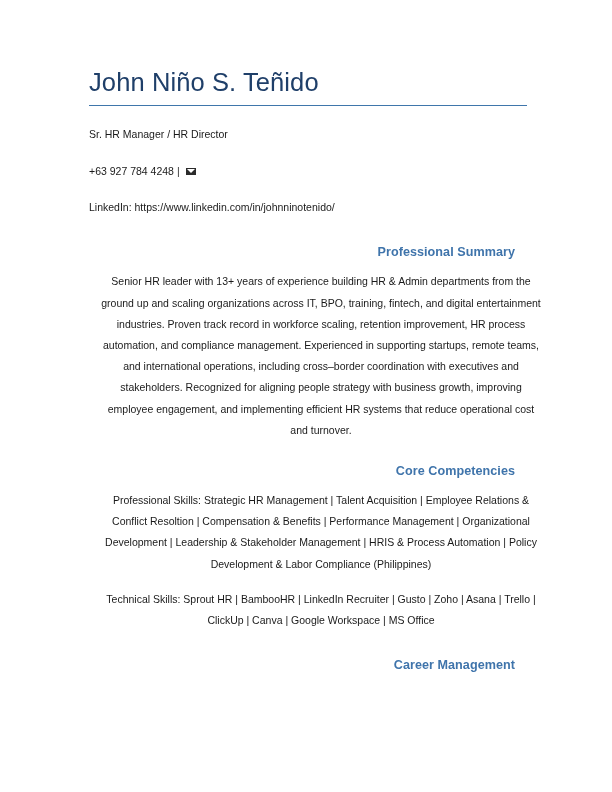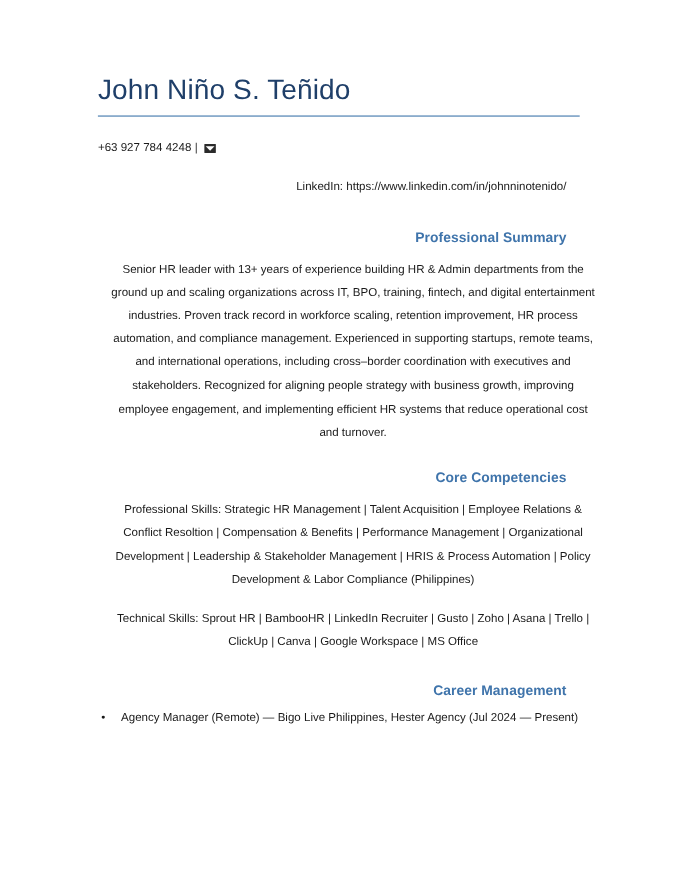--- a/index.html
+++ b/index.html
@@ -78,21 +78,20 @@
     height: 0;
     border-left: 4.5px solid transparent;
     border-right: 4.5px solid transparent;
     border-top: 4px solid #ffffff;
   }
   .linkedin-line {
     font-size: 10.5px;
     color: #1a1a1a;
     line-height: 1.5;
     margin: 0 0 30px 0;
-    text-align: right;
   }
   .section {
     margin: 0 0 24px 0;
   }
   .section-heading {
     font-size: 12.6px;
     font-weight: bold;
     color: #3f74ab;
     margin: 0 0 7px 0;
     letter-spacing: 0.05px;
@@ -134,20 +133,21 @@
   #competencies-section { margin-bottom: 27px; }
 </style>
 </head>
 <body>
 
 <div class="page">
 
   <h1 class="name">John Niño S. Teñido</h1>
   <hr class="name-rule">
 
+  <div class="subtitle">Sr. HR Manager / HR Director</div>
 
   <div class="contact-line">
     <span>+63 927 784 4248</span>
     <span class="contact-sep">|</span>
     <span class="mail-icon"></span>
   </div>
 
   <div class="linkedin-line">LinkedIn: https://www.linkedin.com/in/johnninotenido/</div>
 
   <section class="section" id="summary-section">
@@ -156,18 +156,15 @@
   </section>
 
   <section class="section" id="competencies-section">
     <h2 class="section-heading">Core Competencies</h2>
     <p class="body-text">Professional Skills: Strategic HR Management | Talent Acquisition | Employee Relations &amp; Conflict Resoltion | Compensation &amp; Benefits | Performance Management | Organizational Development | Leadership &amp; Stakeholder Management | HRIS &amp; Process Automation | Policy Development &amp; Labor Compliance (Philippines)</p>
     <p class="body-text">Technical Skills: Sprout HR | BambooHR | LinkedIn Recruiter | Gusto | Zoho | Asana | Trello | ClickUp | Canva | Google Workspace | MS Office</p>
   </section>
 
   <section class="section">
     <h2 class="section-heading">Career Management</h2>
-    <ul class="bullet-list">
-      <li class="bullet-item">Agency Manager (Remote) — Bigo Live Philippines, Hester Agency (Jul 2024 — Present)</li>
-    </ul>
   </section>
 
 </div>
 
 </body></html>

